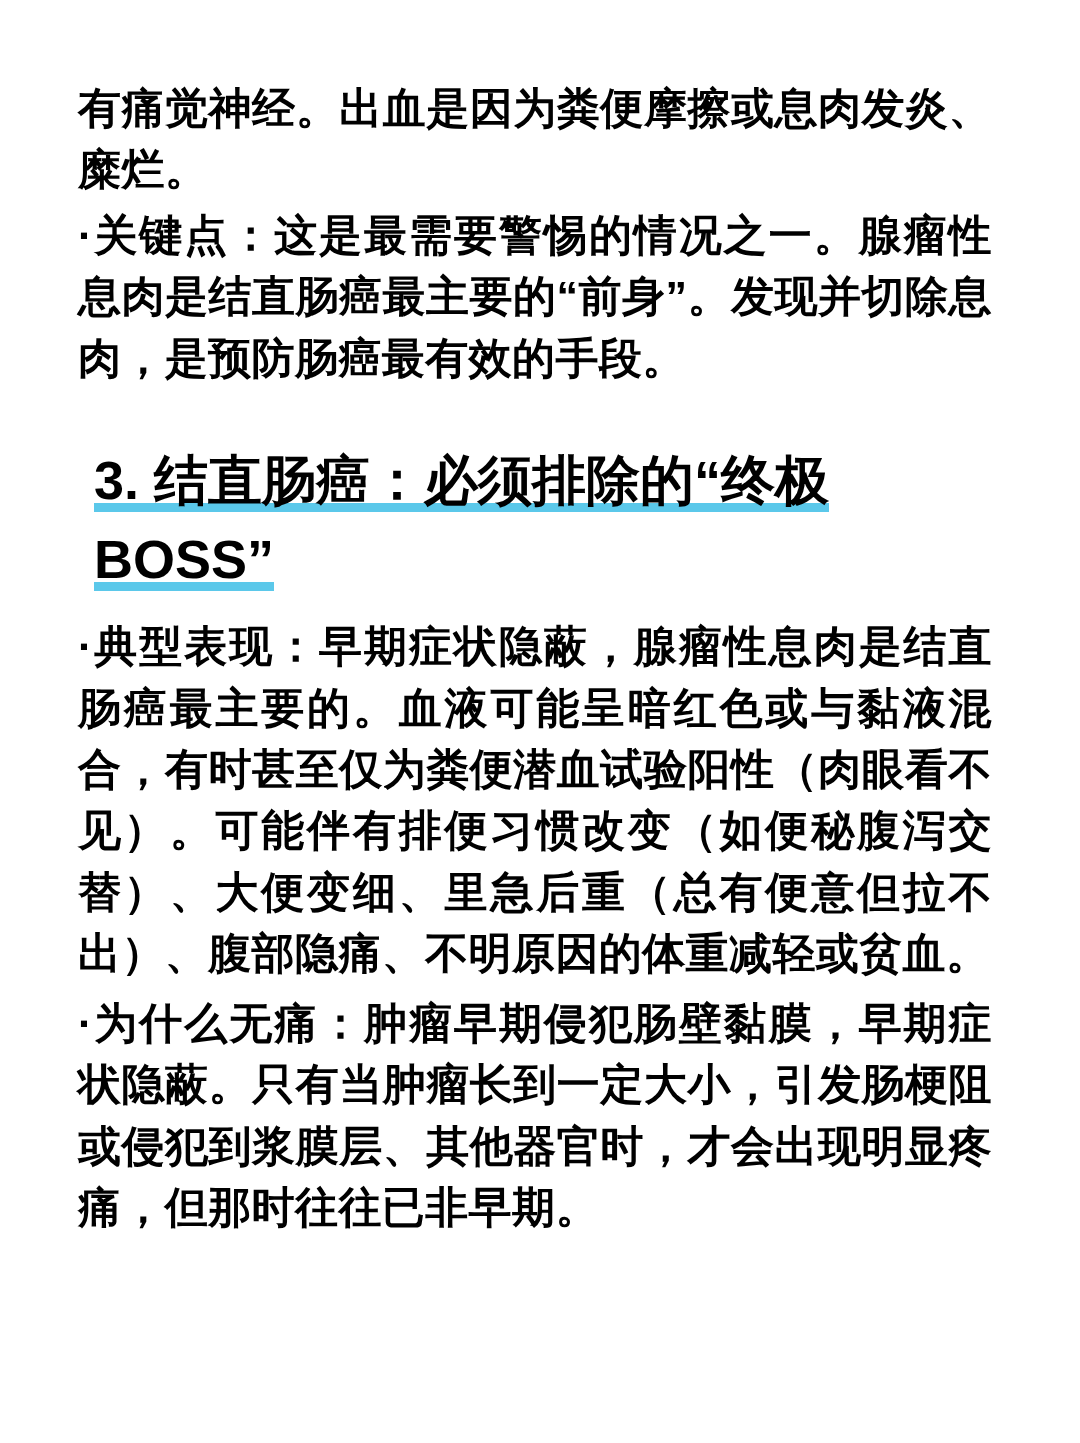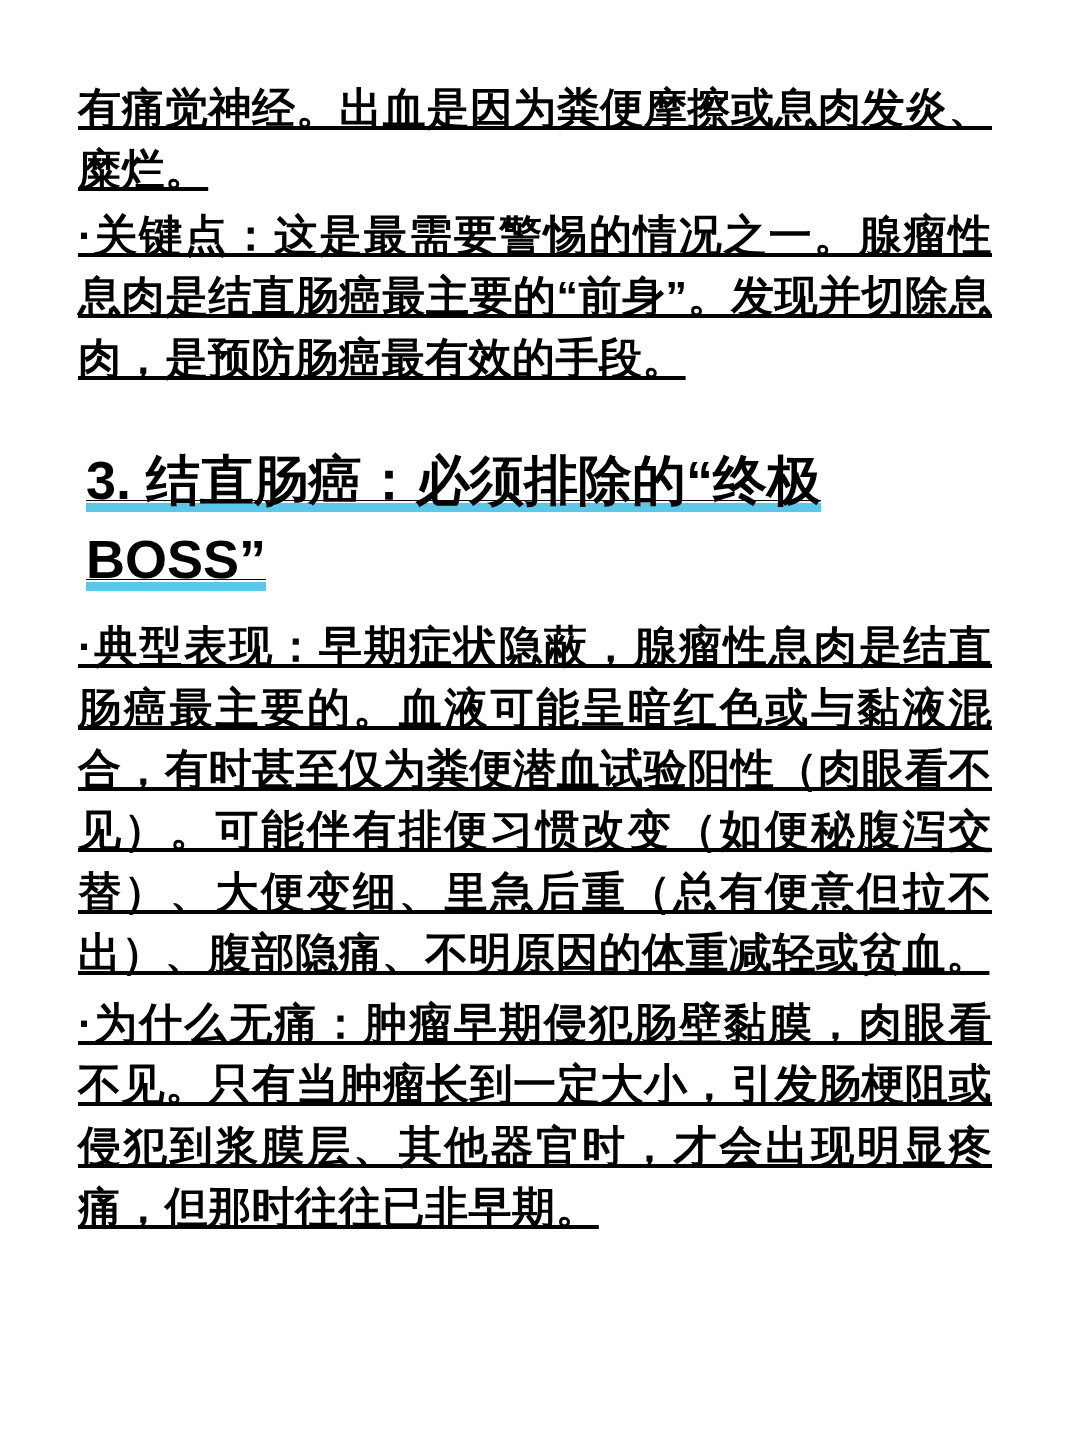--- a/index.html
+++ b/index.html
@@ -13,21 +13,20 @@
     font-family: "Liberation Sans", "DejaVu Sans", sans-serif;
     color: #000000;
     overflow: hidden;
   }
   .page {
     box-sizing: border-box;
     width: 1080px;
     height: 1443px;
     padding: 78px 88px 0 78px;
     background: #ffffff;
-    text-decoration: underline;
   }
   .para {
     font-size: 43px;
     line-height: 1.43;
     font-weight: 700;
     letter-spacing: 0.4px;
     margin: 0 0 4px 0;
     text-align: justify;
     text-justify: inter-character;
     word-break: break-all;
@@ -36,21 +35,21 @@
     margin-bottom: 0;
   }
   .heading-wrap {
     margin: 52px 0 18px 0;
   }
   .heading {
     font-size: 54px;
     font-weight: 700;
     line-height: 1.45;
     letter-spacing: 0px;
-    margin: 8px;
+    margin: 16px;
     display: inline;
     background-image: linear-gradient(to bottom, #5bc8ea 0%, #5bc8ea 100%);
     background-repeat: no-repeat;
     background-size: 100% 9px;
     background-position: 0 100%;
     padding-bottom: 2px;
     box-decoration-break: clone;
     -webkit-box-decoration-break: clone;
   }
   .spacer-xs { height: 4px; }
@@ -67,15 +66,15 @@
   <p class="para">·关键点：这是最需要警惕的情况之一。腺瘤性息肉是结直肠癌最主要的“前身”。发现并切除息肉，是预防肠癌最有效的手段。</p>
 
   <div class="heading-wrap">
     <h2 class="heading">3. 结直肠癌：必须排除的“终极BOSS”</h2>
   </div>
 
   <p class="para">·典型表现：早期症状隐蔽，腺瘤性息肉是结直肠癌最主要的。血液可能呈暗红色或与黏液混合，有时甚至仅为粪便潜血试验阳性（肉眼看不见）。可能伴有排便习惯改变（如便秘腹泻交替）、大便变细、里急后重（总有便意但拉不出）、腹部隐痛、不明原因的体重减轻或贫血。</p>
 
   <div class="spacer-xs"></div>
 
-  <p class="para">·为什么无痛：肿瘤早期侵犯肠壁黏膜，肉眼看不见。只有当肿瘤长到一定大小，引发肠梗阻或侵犯到浆膜层、其他器官时，才会出现明显疼痛，但那时往往已非早期。</p>
+  <p class="para">·为什么无痛：肿瘤早期侵犯肠壁黏膜，早期症状隐蔽。只有当肿瘤长到一定大小，引发肠梗阻或侵犯到浆膜层、其他器官时，才会出现明显疼痛，但那时往往已非早期。</p>
 
 </div>
 
 </body></html>

